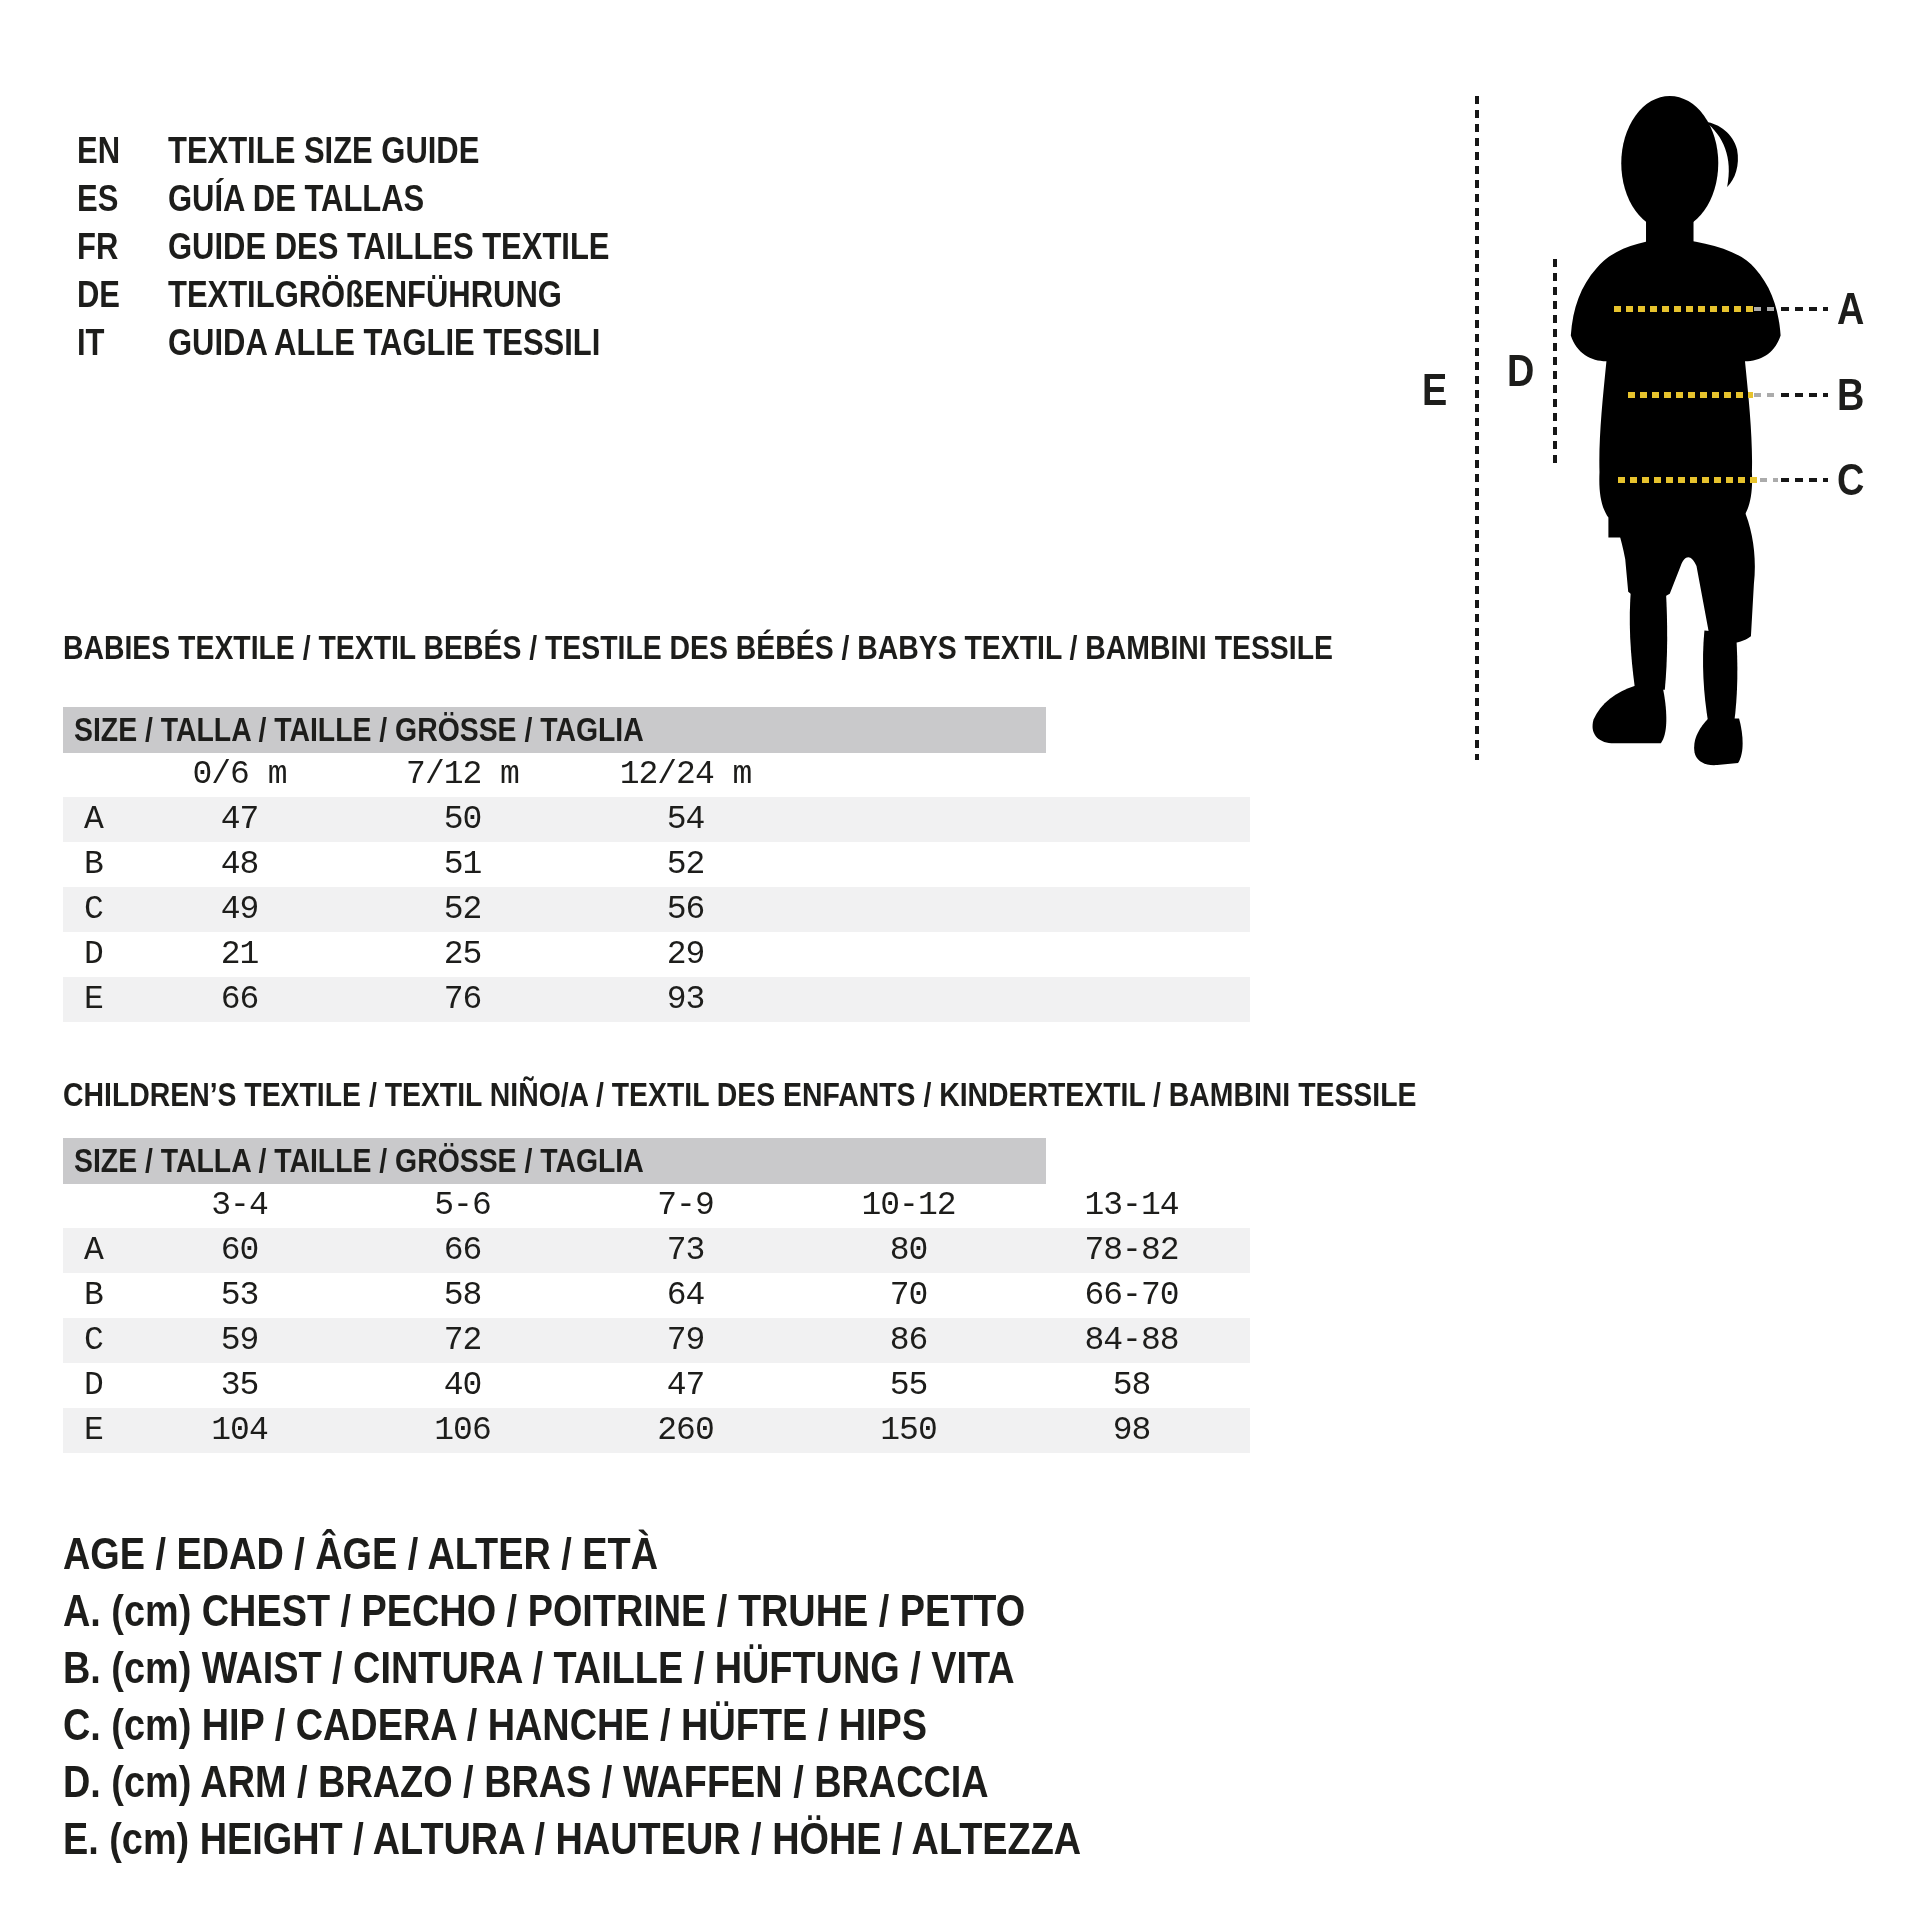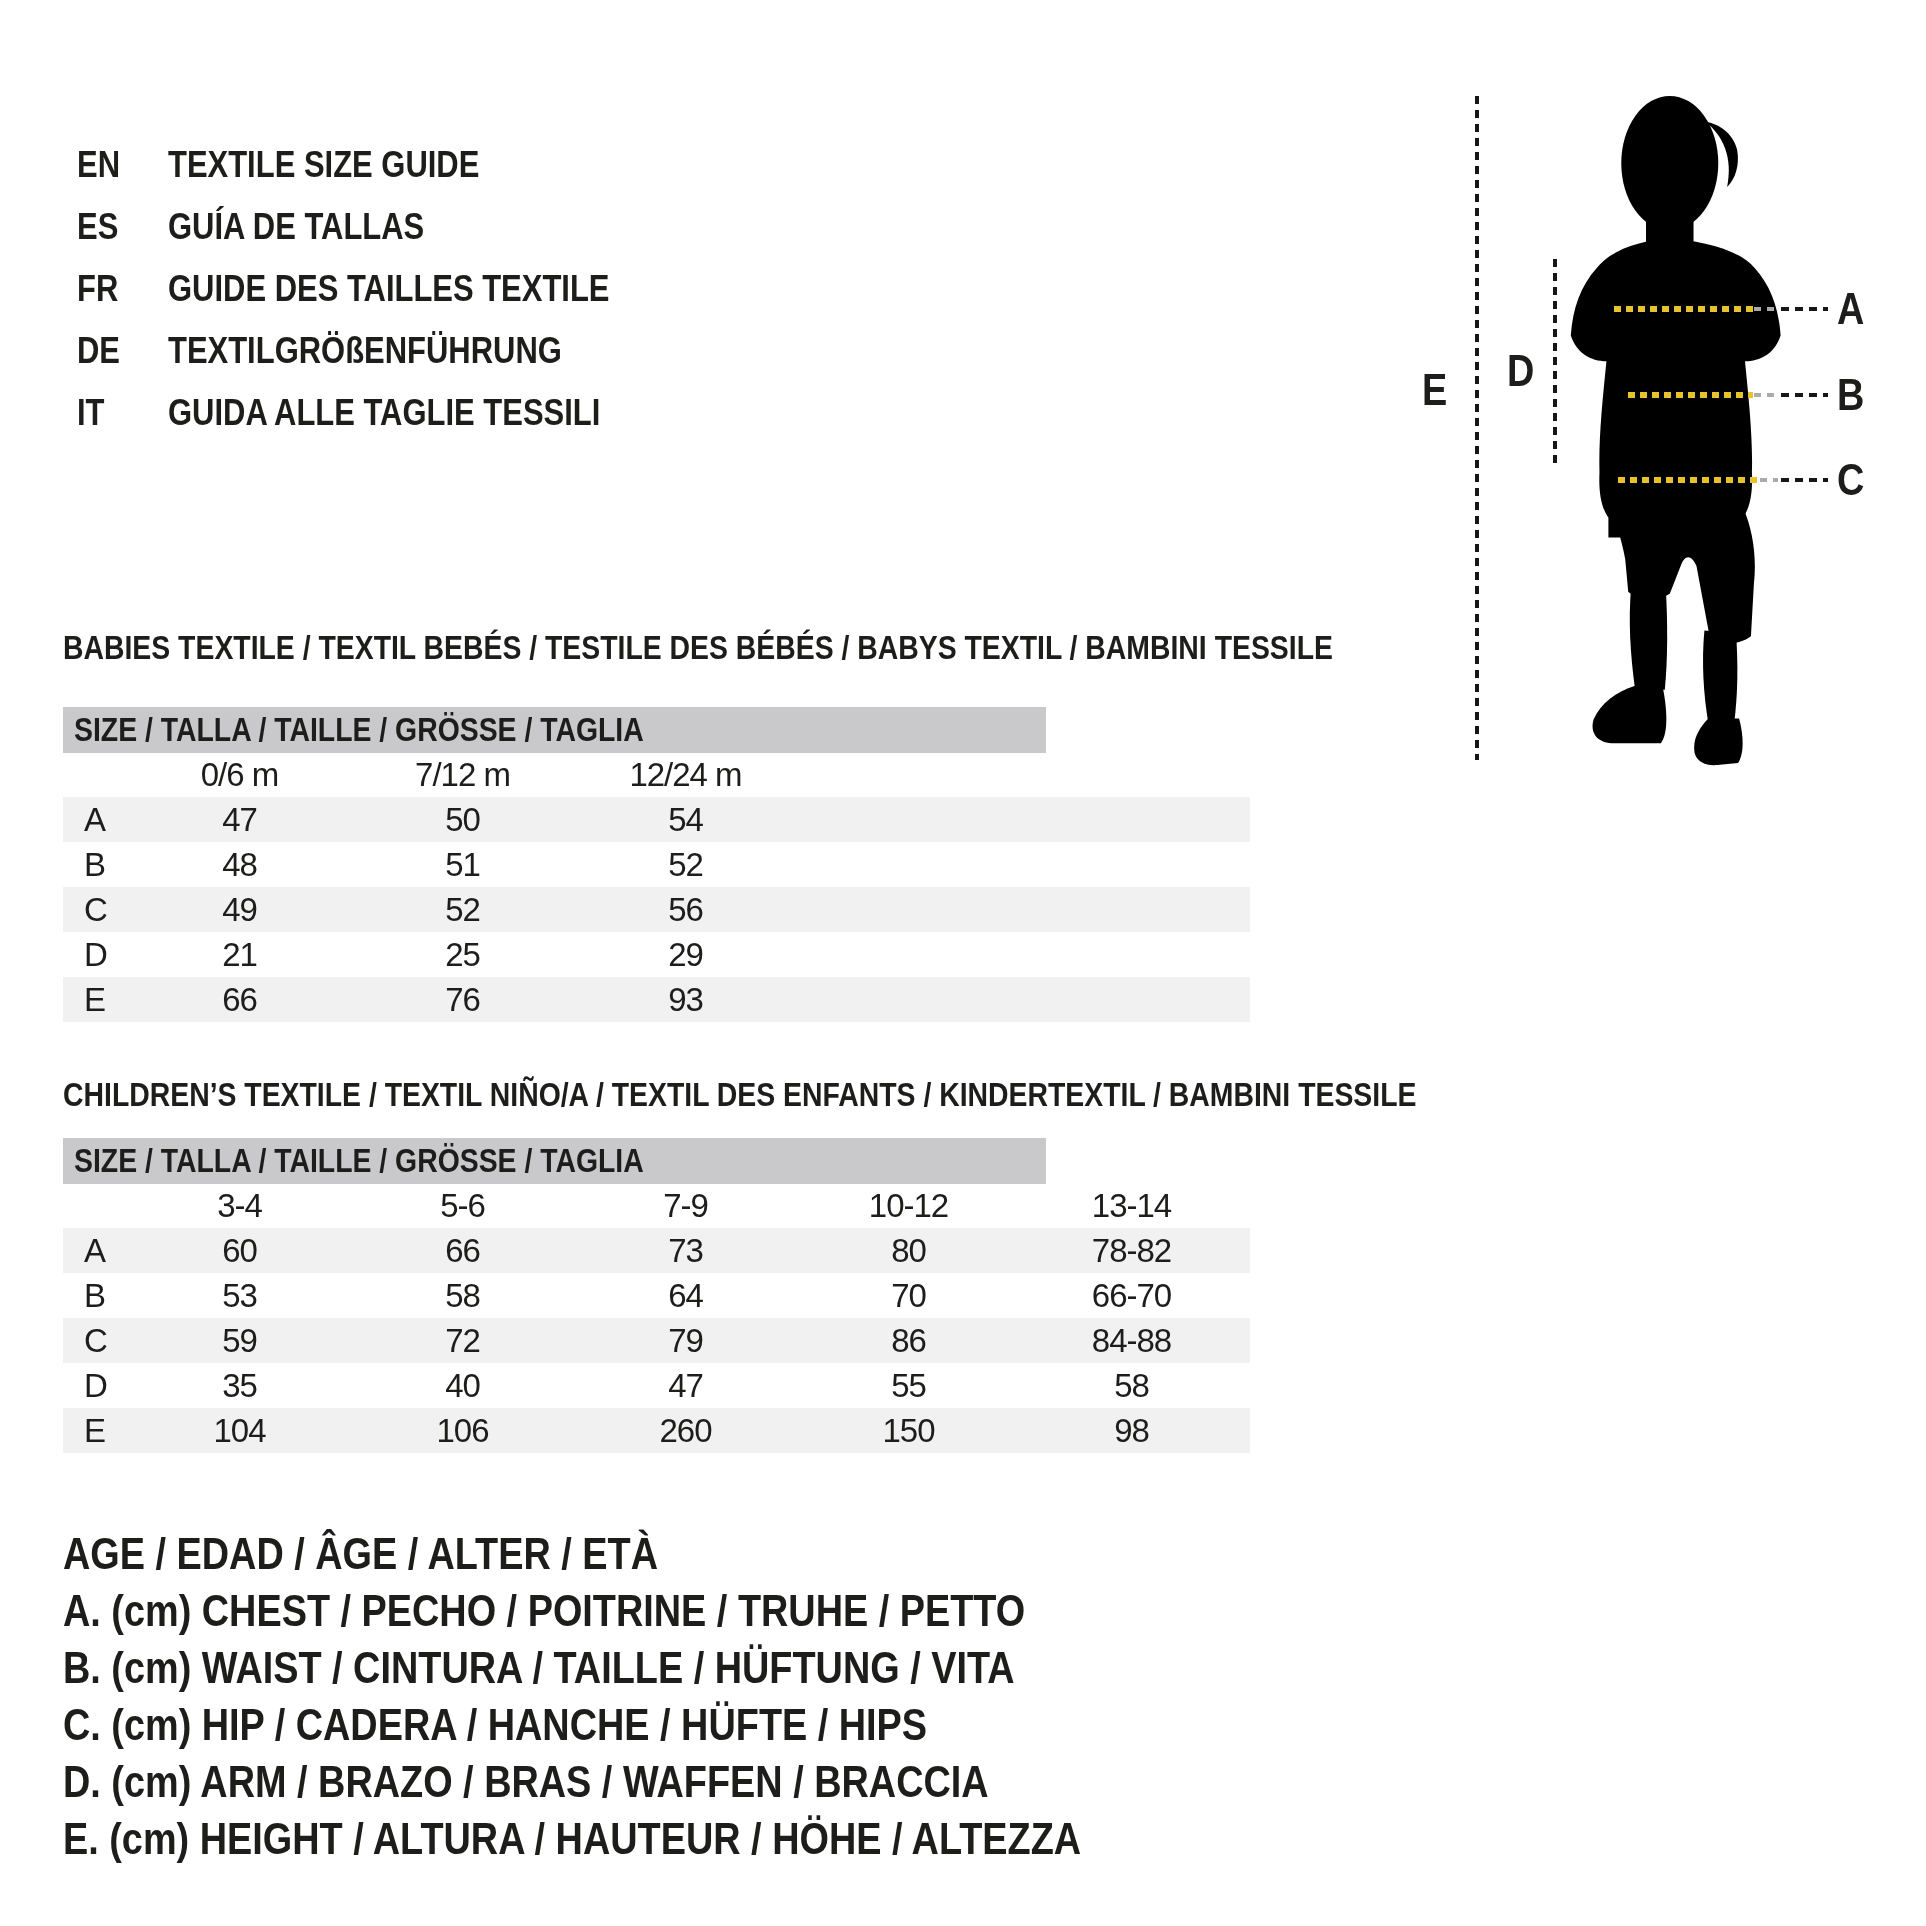--- a/index.html
+++ b/index.html
@@ -7,37 +7,37 @@
     --row-stripe:#f1f1f2; --accent-yellow:#e7c32d; --silhouette:#000000;
     --dash-dark:#161616; --dash-fade:#ababab;
   }
   *{margin:0;padding:0;box-sizing:border-box;}
   body{background:#fff;font-family:"Liberation Sans","DejaVu Sans",sans-serif;}
   .canvas{position:relative;width:1927px;height:1927px;background:var(--page-bg);color:var(--text);overflow:hidden;}
   .cond{display:inline-block;transform:scaleX(.86);transform-origin:0 50%;white-space:nowrap;}
 
   
   .langs{position:absolute;left:77px;top:127px;}
-  .lang-row{height:48px;line-height:48px;font-size:36px;font-weight:bold;margin-top:14px;}
+  .lang-row{height:48px;line-height:48px;font-size:36px;font-weight:bold;}
   .lang-code{display:inline-block;width:91px;vertical-align:top;}
   .lang-title{display:inline-block;vertical-align:top;}
 
   
   .sec-title{position:absolute;left:63px;font-size:33px;font-weight:bold;line-height:40px;}
   .babies-title{top:628px;}
   .children-title{top:1075px;}
 
   
   .size-bar{position:absolute;left:63px;width:983px;height:46px;line-height:46px;
     background:var(--table-header-bg);font-size:33px;font-weight:bold;padding-left:11px;}
   .babies-bar{top:707px;}
   .children-bar{top:1138px;}
 
   
-  table.size-table{position:absolute;left:63px;border-collapse:collapse;table-layout:fixed;width:1187px;font-size:33px;}
+  table.size-table{position:absolute;left:63px;border-collapse:collapse;table-layout:fixed;width:1187px;font-size:33px;font-family:Liberation Mono, monospace;}
   .babies-tbl{top:752px;}
   .children-tbl{top:1183px;}
   table.size-table td{height:45px;line-height:45px;text-align:center;letter-spacing:-1px;font-weight:400;padding:0;}
   table.size-table td.rl{text-align:left;padding-left:21px;}
   table.size-table tr:nth-child(even){background:var(--row-stripe);}
   col.c-label{width:65px;} col.c-val{width:223px;} col.c-fill{width:auto;}
 
   
   .legend{position:absolute;left:63px;top:1525px;}
   .legend-line{height:57px;line-height:57px;font-size:44px;font-weight:bold;}

